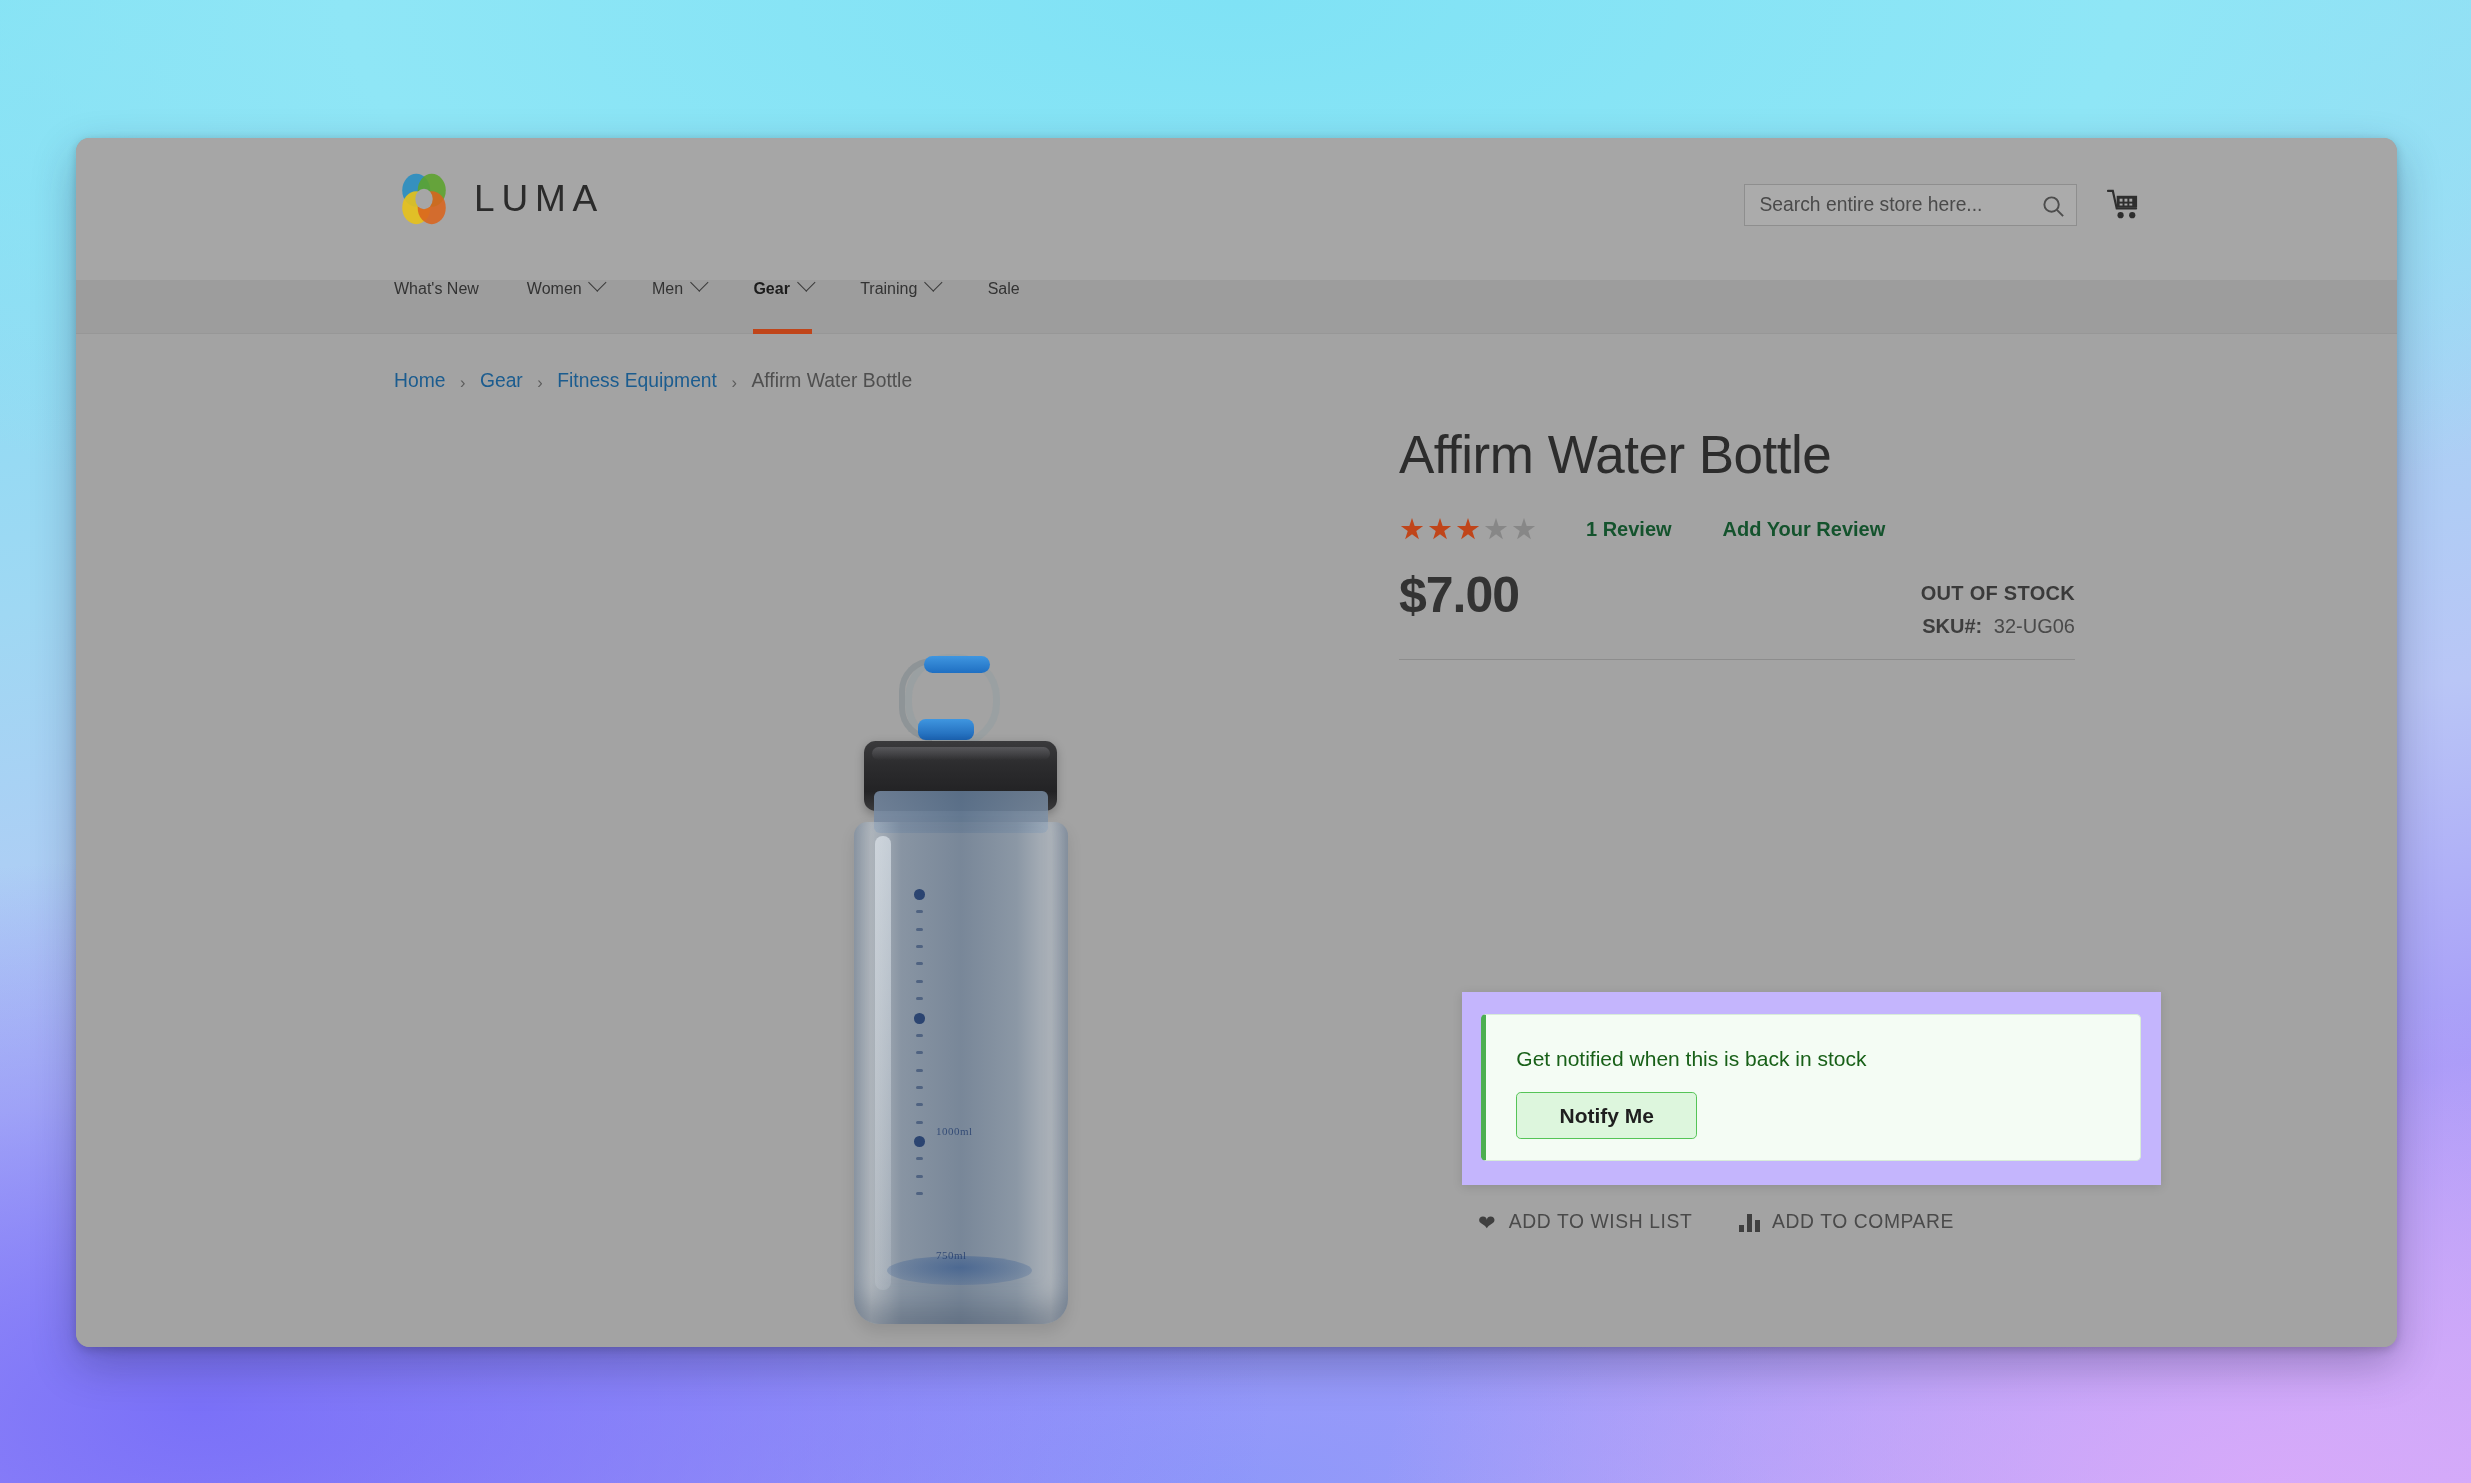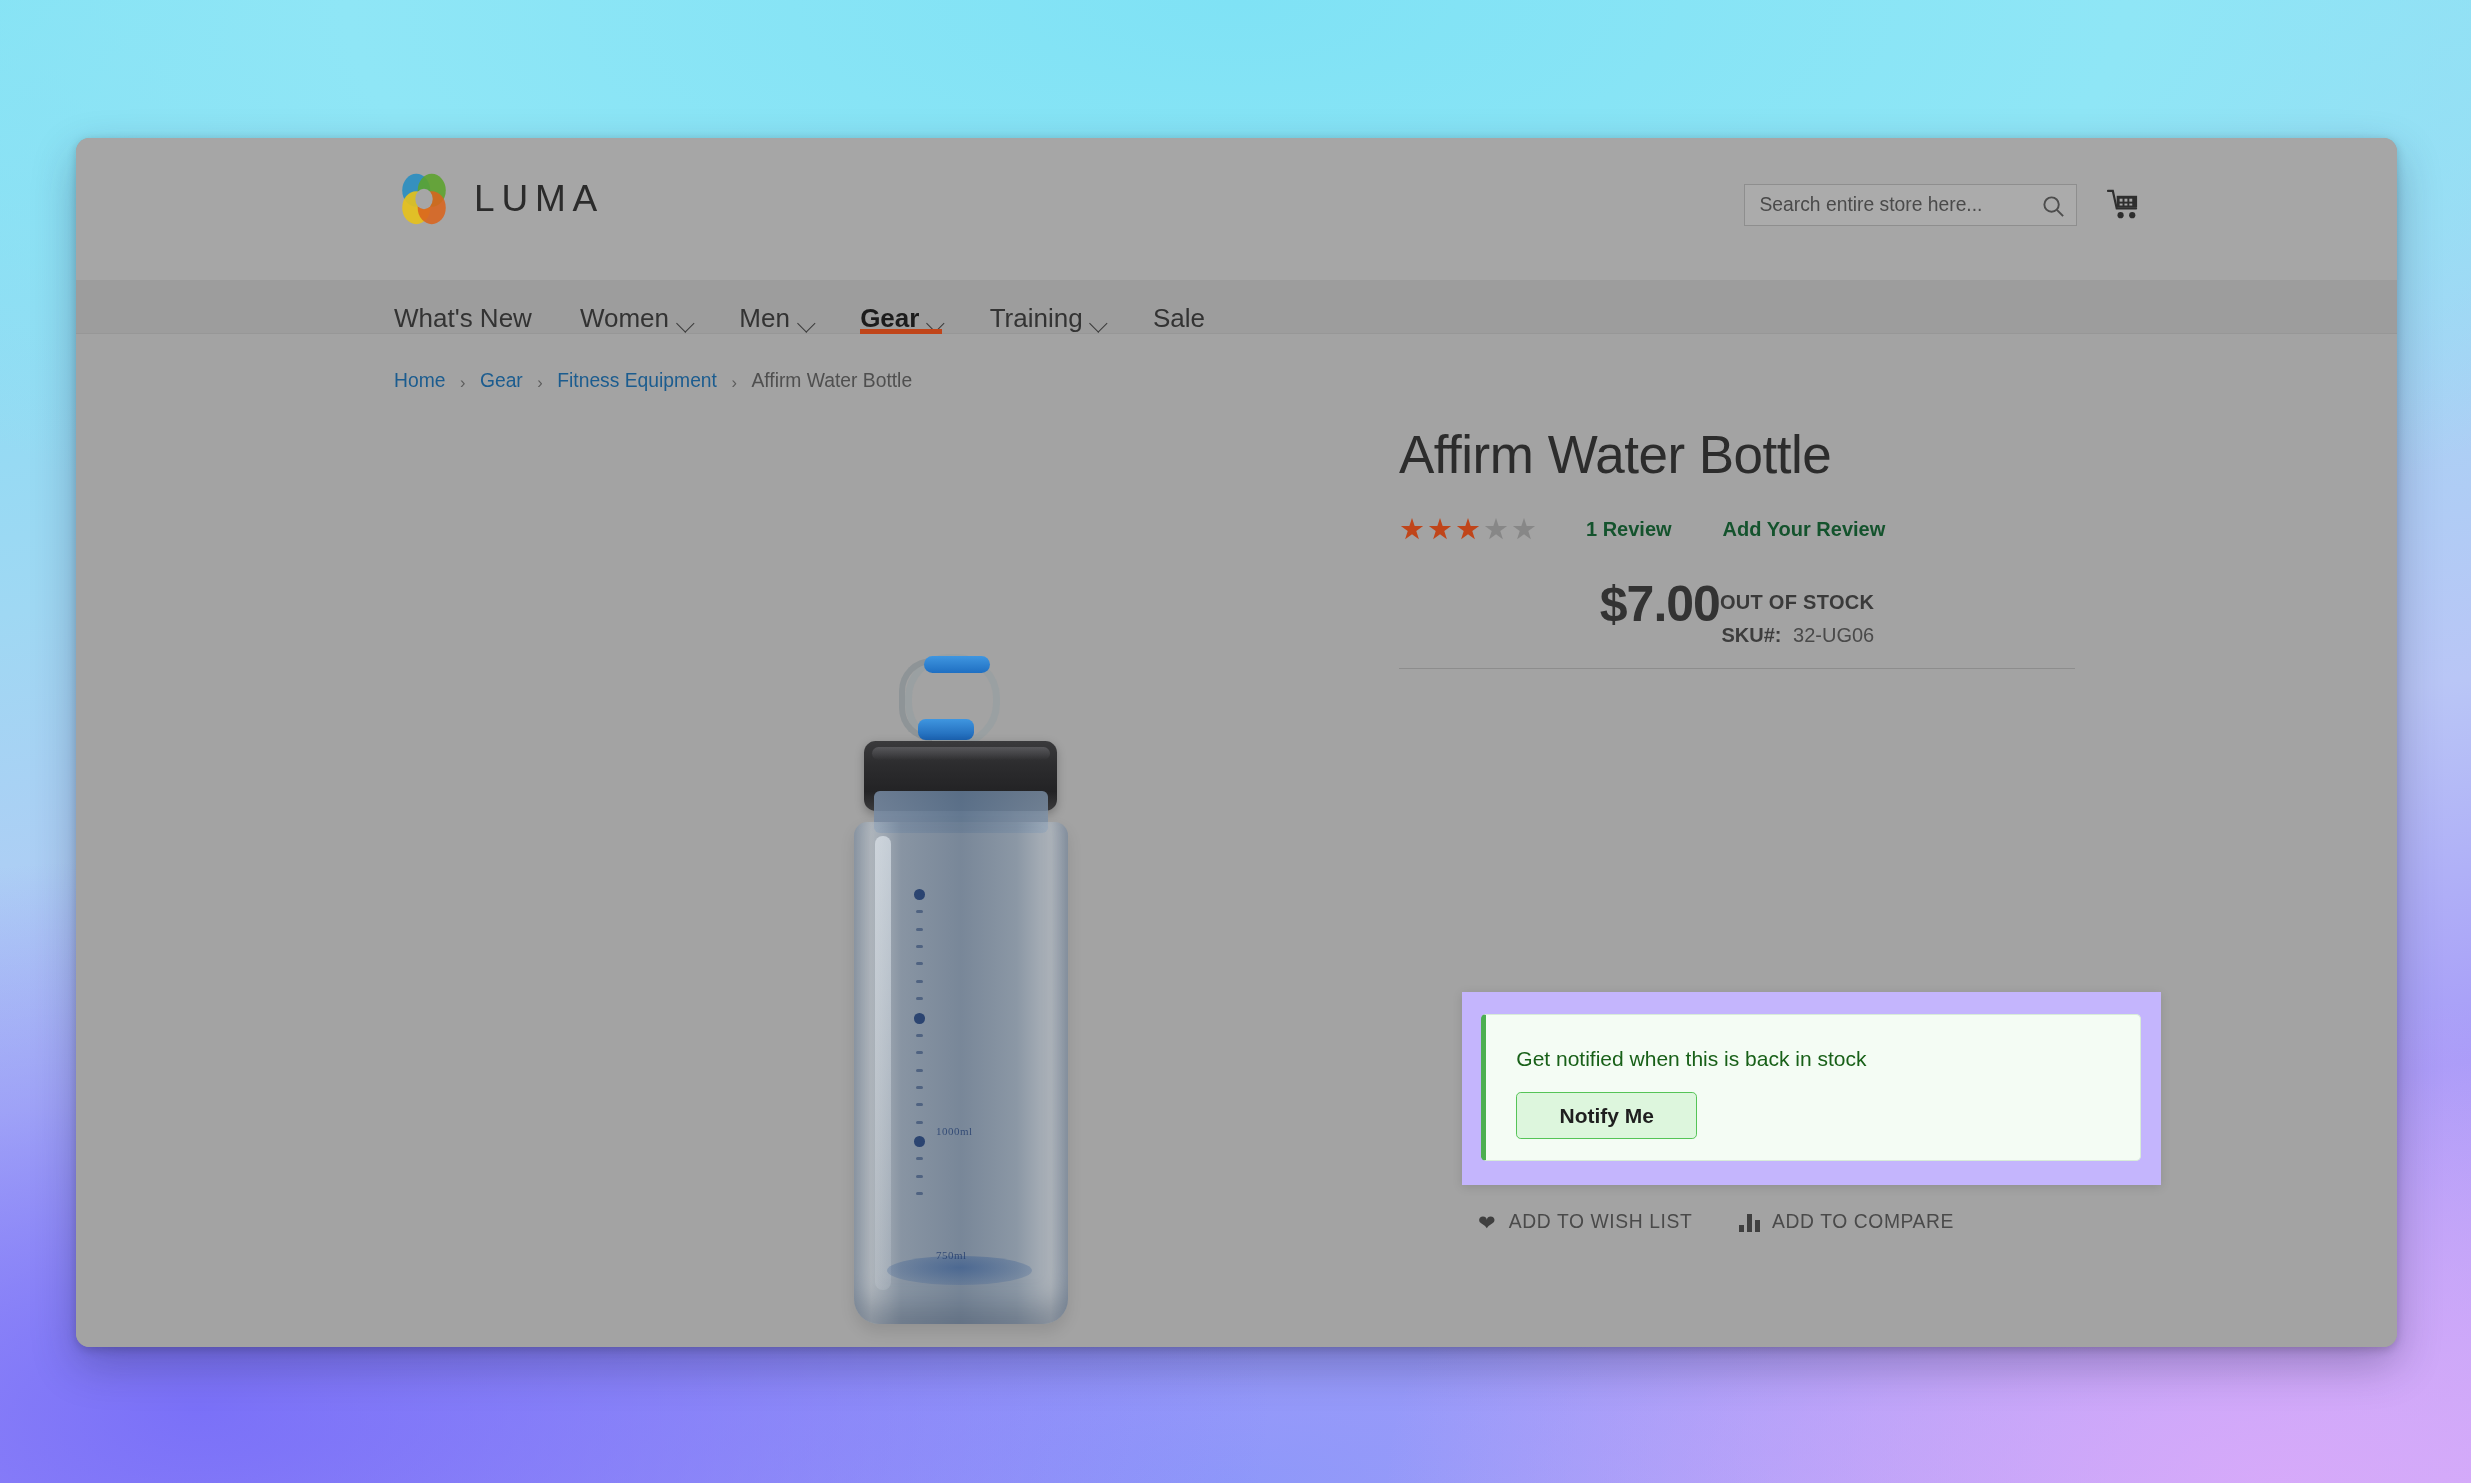--- a/index.html
+++ b/index.html
@@ -101,25 +101,25 @@
     background: #9d9d9d;
     display: flex;
     align-items: center;
     padding-left: 318px;
     gap: 0px;
     border-bottom: 1px solid #979797;
   }
   .nav-item {
     position: relative;
     display: flex;
-    align-items: flex-end;
+    align-items: flex-start;
     gap: 9.7px;
     height: 54px;
     padding: 0 24px;
-    font-size: 26px;
+    font-size: 16px;
     color: #333333;
     cursor: pointer;
     white-space: nowrap;
   }
   .nav-item:first-child { padding-left: 0; }
   .nav-item.active { font-weight: bold; color: #1c1c1c; }
   .nav-item.active::after {
     content: "";
     position: absolute;
     left: 24px; right: 24px; bottom: 0;
@@ -309,22 +309,22 @@
     font-size: 20px;
     color: #14532d;
     cursor: pointer;
     font-weight: bold;
   }
   .review-link.second { margin-left: 51px; }
 
   .price-row {
     display: flex;
     align-items: flex-start;
-    justify-content: center;
-    margin-top: 31px;
+    justify-content: space-between;
+    margin-top: 22px;
   }
   .price {
     font-size: 50px;
     font-weight: bold;
     color: #333333;
     letter-spacing: -1px;
   }
   .stock-col { text-align: right; padding-top: 15.4px; }
   .stock-status {
     font-size: 20px;

